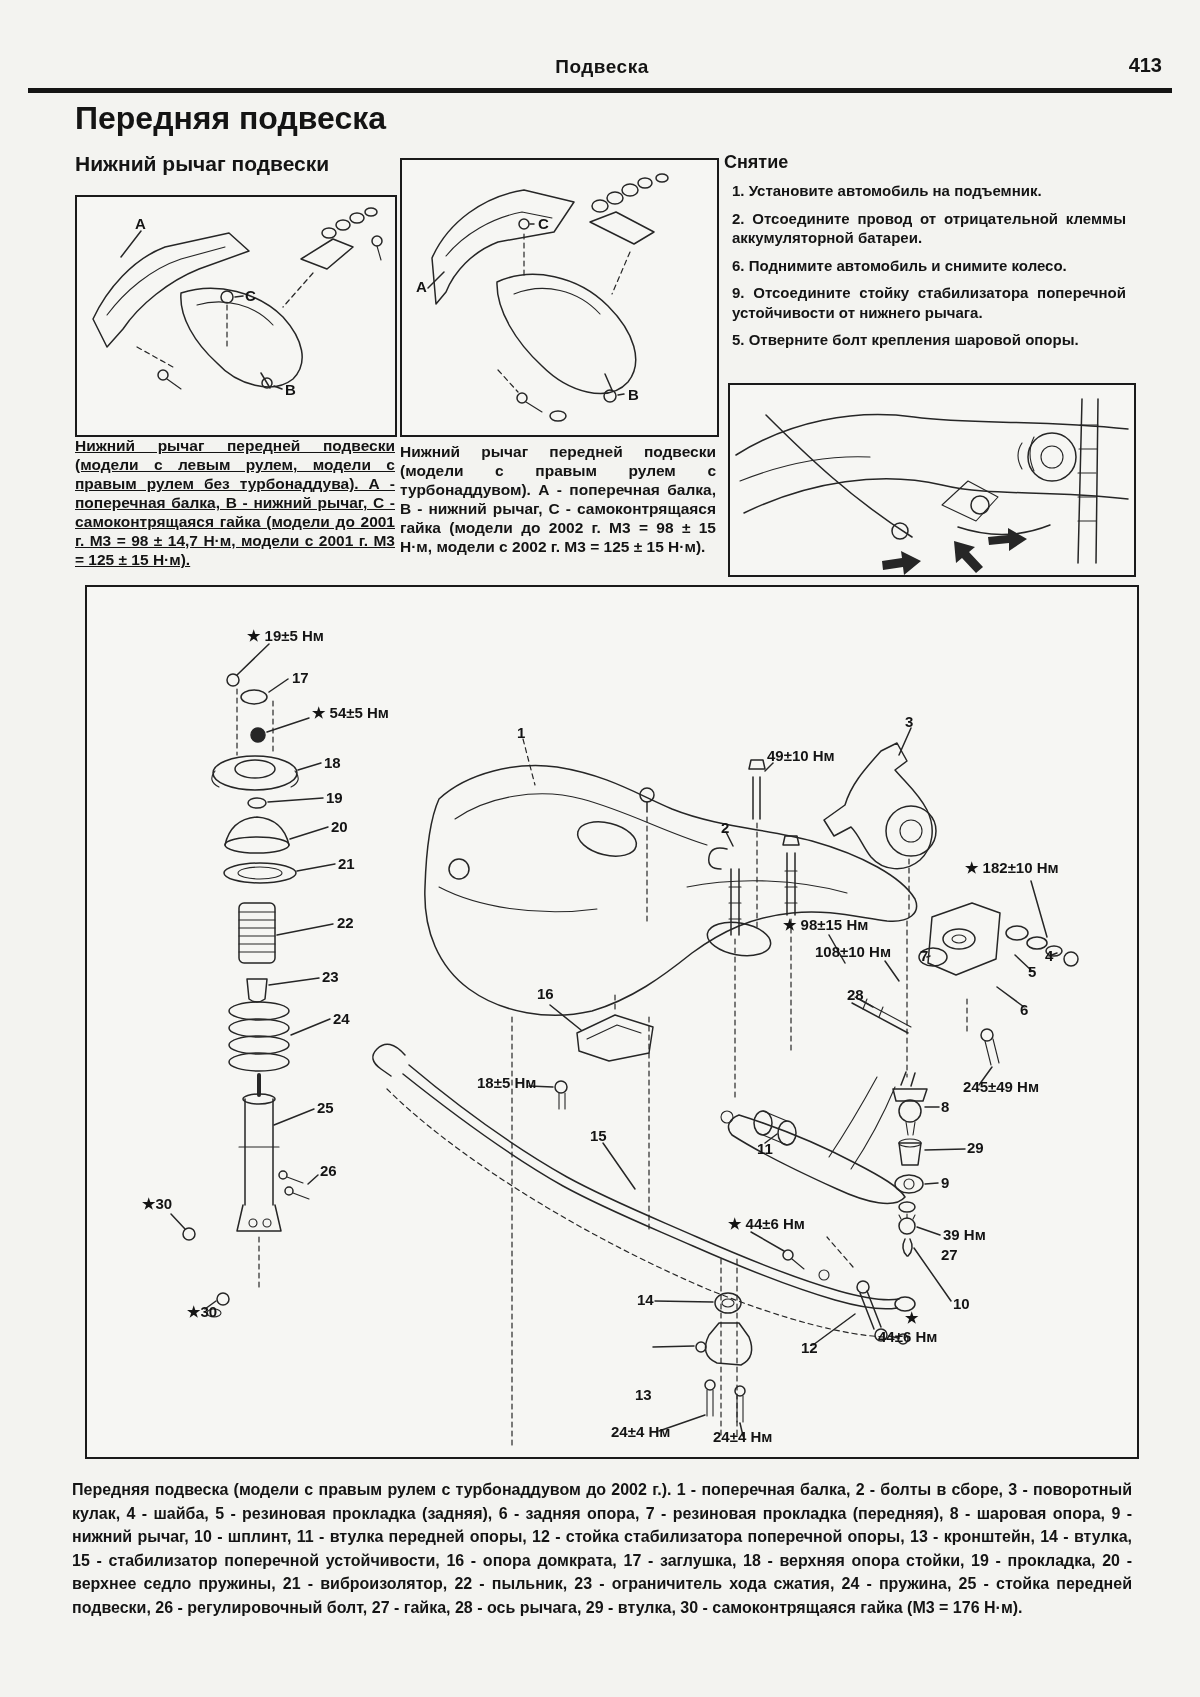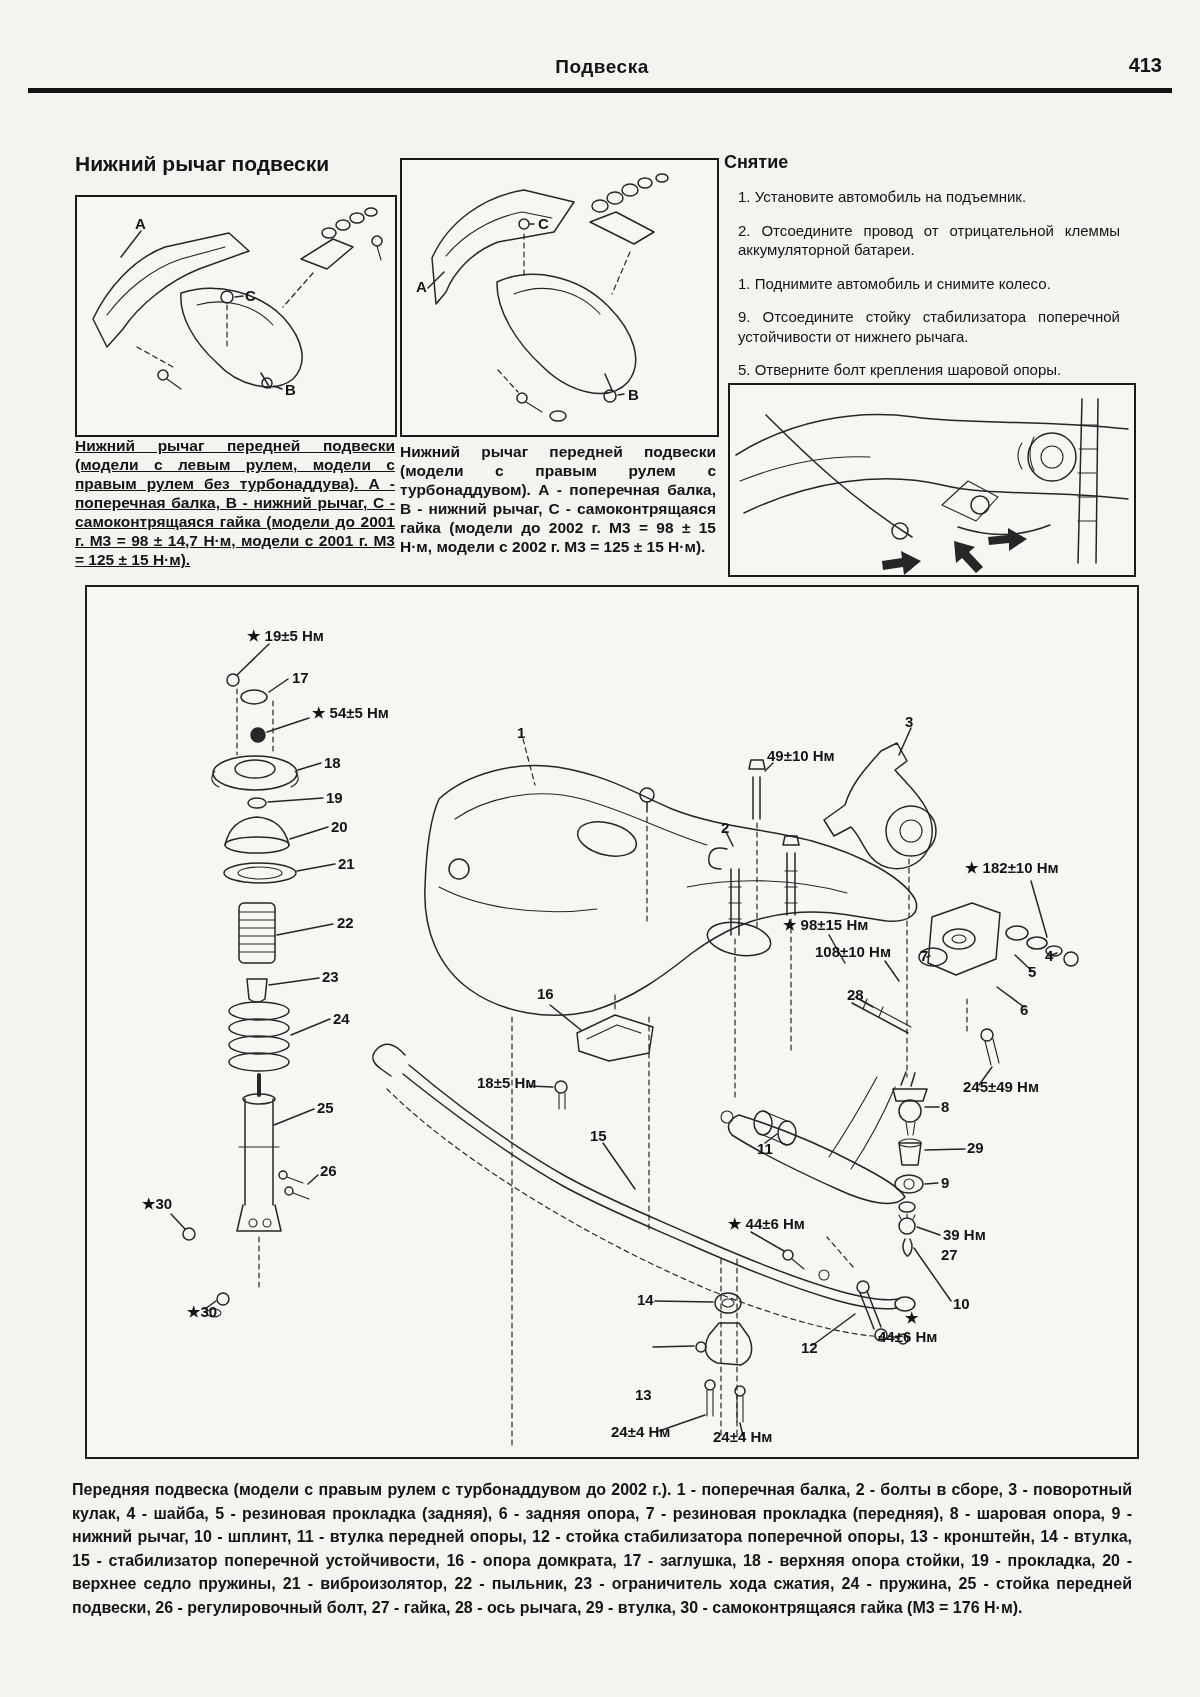--- a/index.html
+++ b/index.html
@@ -14,38 +14,39 @@
   .hdr-rule{position:absolute; left:28px; right:28px; top:88px; height:5px; background:#141414;}
   .title{position:absolute; left:75px; top:100px; font-size:32px; font-weight:bold;}
   .subtitle{position:absolute; left:75px; top:152px; font-size:21px; font-weight:bold;}
   .figbox{position:absolute; border:2px solid #1a1a1a; background:#f6f6f3;}
   .figbox svg{display:block; width:100%; height:100%;}
   .flabel{position:absolute; font-size:15px; font-weight:bold;}
   .caption{position:absolute; font-size:15.5px; font-weight:bold; line-height:19px;
     text-align:justify;}
   .removal{position:absolute; left:724px; top:152px; width:410px;}
   .removal h3{margin:0 0 2px 0; font-size:18px; font-weight:bold;}
-  .removal p{margin:14px; font-size:15px; font-weight:normal; line-height:19.5px; text-align:justify;}
+  .removal p{margin:8px; font-size:15px; font-weight:bold; line-height:19.5px; text-align:justify;}
   .dlabel{position:absolute; font-size:15px; font-weight:bold; white-space:nowrap;}
   .bottom-caption{position:absolute; left:72px; top:1462px; width:1060px;
     font-size:16px; font-weight:bold; line-height:23.5px; text-align:justify;}
   .art{stroke:#262626; stroke-width:1.5; fill:none; stroke-linecap:round; stroke-linejoin:round;}
   .art .thin{stroke-width:1.1;}
   .art .dash{stroke-dasharray:5 4; stroke-width:1.2;}
   .art .fill{fill:#262626; stroke:none;}
 </style>
 </head>
 <body>
 
 <div class="page">
 
   <div class="hdr-title">Подвеска</div>
   <div class="hdr-num">413</div>
   <div class="hdr-rule"></div>
 
+  <div class="title">Передняя подвеска</div>
   <div class="subtitle">Нижний рычаг подвески</div>
 
   <div class="figbox" style="left:75px; top:195px; width:318px; height:238px;">
     <svg viewBox="0 0 318 238" class="art">
       <path d="M16 122 C 30 92, 56 62, 88 50 L 152 36 L 172 54 L 122 72 C 92 84, 62 108, 46 132 L 30 150 Z"></path>
       <path d="M30 118 C 48 94, 74 72, 104 62 L 148 50" class="thin"></path>
       <line x1="64" y1="34" x2="44" y2="60"></line>
       <circle cx="150" cy="100" r="6"></circle>
       <line x1="166" y1="99" x2="158" y2="100"></line>
       <path d="M104 96 C 140 84, 182 96, 206 120 C 226 142, 232 166, 216 182 C 196 198, 160 188, 140 166 C 118 146, 102 120, 104 96 Z"></path>
@@ -100,21 +101,21 @@
     <span class="flabel" style="left:14px; top:118px;">A</span>
     <span class="flabel" style="left:136px; top:55px;">C</span>
     <span class="flabel" style="left:226px; top:226px;">B</span>
   </div>
   <div class="caption" style="left:400px; top:442px; width:316px;">Нижний рычаг передней подвески (модели с правым рулем с турбонаддувом). А - поперечная балка, В - нижний рычаг, С - самоконтрящаяся гайка (модели до 2002 г. М3 = 98 ± 15 Н·м, модели с 2002 г. М3 = 125 ± 15 Н·м).</div>
 
   <div class="removal">
     <h3>Снятие</h3>
     <p>1. Установите автомобиль на подъемник.</p>
     <p>2. Отсоедините провод от отрицательной клеммы аккумуляторной батареи.</p>
-    <p>1. Поднимите автомобиль и снимите колесо.</p>
+    <p>6. Поднимите автомобиль и снимите колесо.</p>
     <p>9. Отсоедините стойку стабилизатора поперечной устойчивости от нижнего рычага.</p>
     <p>5. Отверните болт крепления шаровой опоры.</p>
   </div>
 
   <div class="figbox" style="left:728px; top:383px; width:404px; height:190px;">
     <svg viewBox="0 0 404 190" class="art">
       <path d="M6 70 C 60 36, 124 24, 184 32 C 244 40, 302 34, 398 44"></path>
       <path d="M14 128 C 80 96, 152 86, 212 100 C 262 112, 312 104, 398 114"></path>
       <path d="M36 30 C 78 72, 122 114, 182 152"></path>
       <path d="M10 96 C 50 80, 96 70, 140 72" class="thin"></path>

